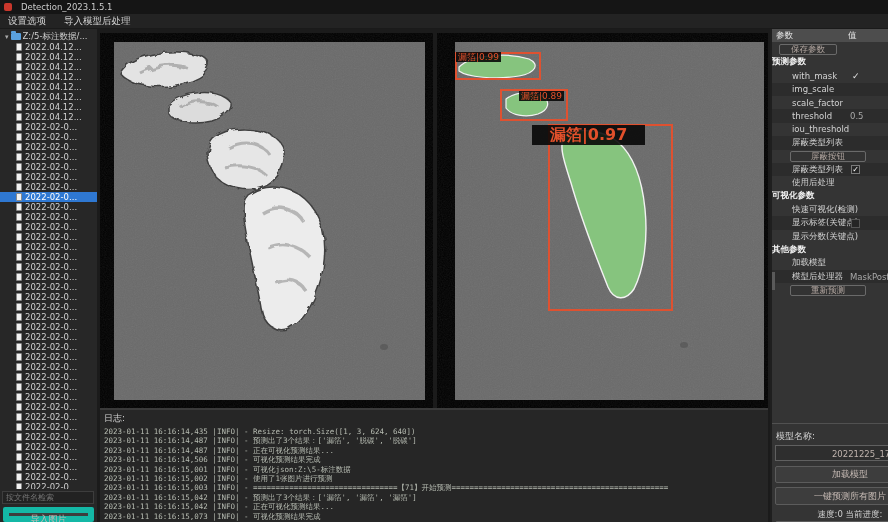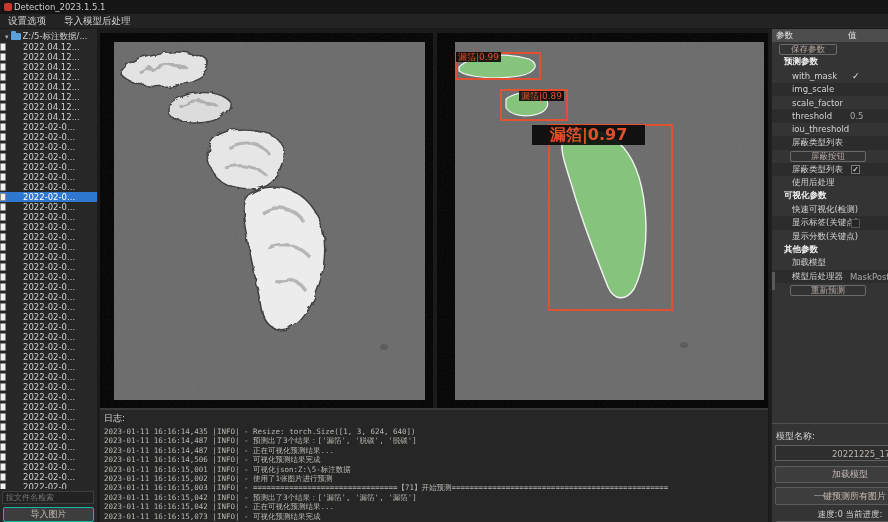--- a/index.html
+++ b/index.html
@@ -1,42 +1,42 @@
 <!DOCTYPE html>
 <html><head>
 <meta charset="utf-8">
 <style>
   * { margin:0; padding:0; box-sizing:border-box; }
   html,body { width:888px; height:522px; overflow:hidden; background:#1b1b1b;
     font-family:"DejaVu Sans","Liberation Sans",sans-serif; }
   .titlebar { position:absolute; left:0; top:0; width:888px; height:14px; background:#151515;
-    display:flex; align-items:center; gap:2px; padding-left:4px; }
+    display:flex; align-items:center; gap:9px; padding-left:4px; }
   .app-icon { width:8px; height:8px; background:#c9372c; border-radius:2px; }
   .title-text { font-size:8.5px; color:#cccccc; }
   .menubar { position:absolute; left:0; top:14px; width:888px; height:15px; background:#232323;
     display:flex; align-items:center; gap:18px; padding-left:8px; border-bottom:1px solid #1a1a1a; }
   .menu-item { font-size:9.5px; color:#d6d6d6; cursor:default; }
 
   
   .left-panel { position:absolute; left:0; top:29px; width:97px; height:493px; background:#272727; }
   .tree { position:absolute; left:0; top:2px; width:97px; height:458px; overflow:hidden; }
   .tree-root { height:11px; display:flex; align-items:center; gap:2px; padding-left:5px; }
   .tree-arrow { font-size:7px; color:#aaaaaa; }
   .folder-icon { width:10px; height:7px; background:#5aa0dd; border-radius:1px; position:relative; flex:none; }
   .folder-icon:before { content:""; position:absolute; left:0; top:-2px; width:5px; height:2px; background:#5aa0dd; border-radius:1px 1px 0 0; }
   .tree-root-label, .tree-label { font-size:8.5px; color:#d0d0d0; white-space:nowrap; overflow:hidden; }
-  .tree-item { height:10px; display:flex; align-items:center; gap:17px; padding-left:0; }
+  .tree-item { height:10px; display:flex; align-items:center; gap:3px; padding-left:16px; }
   .tree-item.selected { background:#2f78d2; }
   .tree-item.selected .tree-label { color:#ffffff; }
   .file-icon { width:6px; height:8px; background:#f2f2f2; border:1px solid #8a8a8a; border-radius:1px; flex:none; }
   .search-input { position:absolute; left:2px; top:462px; width:92px; height:13px; background:#222222;
     border:1px solid #3d3d3d; color:#cccccc; font-size:8px; padding:0 3px; font-family:inherit; }
   .search-input::placeholder { color:#767676; }
   .import-btn { position:absolute; left:3px; top:478px; width:91px; height:15px; background:#3d3d3d;
-    border:1px solid #14b8a6; border-radius:2px; color:#c6bab4; font-size:9px; font-family:inherit; }
+    border:6px solid #14b8a6; border-radius:2px; color:#c6bab4; font-size:9px; font-family:inherit; }
 
   
   .viewer { position:absolute; top:33px; height:375px; background:#000; }
   .viewer-1 { left:100px; width:333px; }
   .viewer-2 { left:437px; width:331px; }
   .viewer svg { position:absolute; left:0; top:0; }
   .det-box { position:absolute; border:2px solid #df5130; }
   .det-label { position:absolute; background:rgba(5,5,5,0.88); color:#e2502b; white-space:nowrap; line-height:1.15; padding:0 2px; }
   .det-label.small { font-size:9px; }
   .det-label.big { font-size:16px; font-weight:bold; padding:1px 18px; }
@@ -48,21 +48,21 @@
   .log-line { font-family:"DejaVu Sans Mono","Liberation Mono",monospace; font-size:7.5px; color:#b7bcb2;
     white-space:nowrap; padding-left:4px; line-height:9.4px; }
 
   
   .right-panel { position:absolute; left:770px; top:29px; width:118px; height:493px; background:#343434;
     border-left:2px solid #1f1f1f; overflow:hidden; }
   .prow { position:relative; height:13.4px; display:flex; align-items:center; font-size:8.5px; color:#d2d2d2; }
   .prow.header { background:#4d4d4d; color:#e8e8e8; }
   .prow.header .col-p { padding-left:4px; width:76px; }
   .prow.alt { background:#2c2c2c; }
-  .prow.section { color:#f2f2f2; font-weight:bold; padding-left:12px; }
+  .prow.section { color:#f2f2f2; font-weight:bold; padding-left:0; }
   .prow .plabel { padding-left:20px; white-space:nowrap; }
   .prow .pval { position:absolute; left:78px; color:#a9a9a9; white-space:nowrap; }
   .prow .pcheck { position:absolute; left:80px; color:#e4e4e4; font-size:9px; }
   .pbtn { background:#333333; border:1px solid #6a6a6a; border-radius:2px; color:#b3a7a1;
     font-size:8.5px; height:11px; line-height:9px; font-family:inherit; }
   .pbtn.save { margin-left:7px; width:58px; }
   .pbtn.ind { margin-left:18px; width:76px; }
   .checkbox { position:absolute; left:79px; width:9px; height:9px; background:#252525; border:1px solid #7a7a7a;
     color:#ffffff; font-size:8px; line-height:8px; text-align:center; }
   .checkbox.empty { border-color:#555555; }

